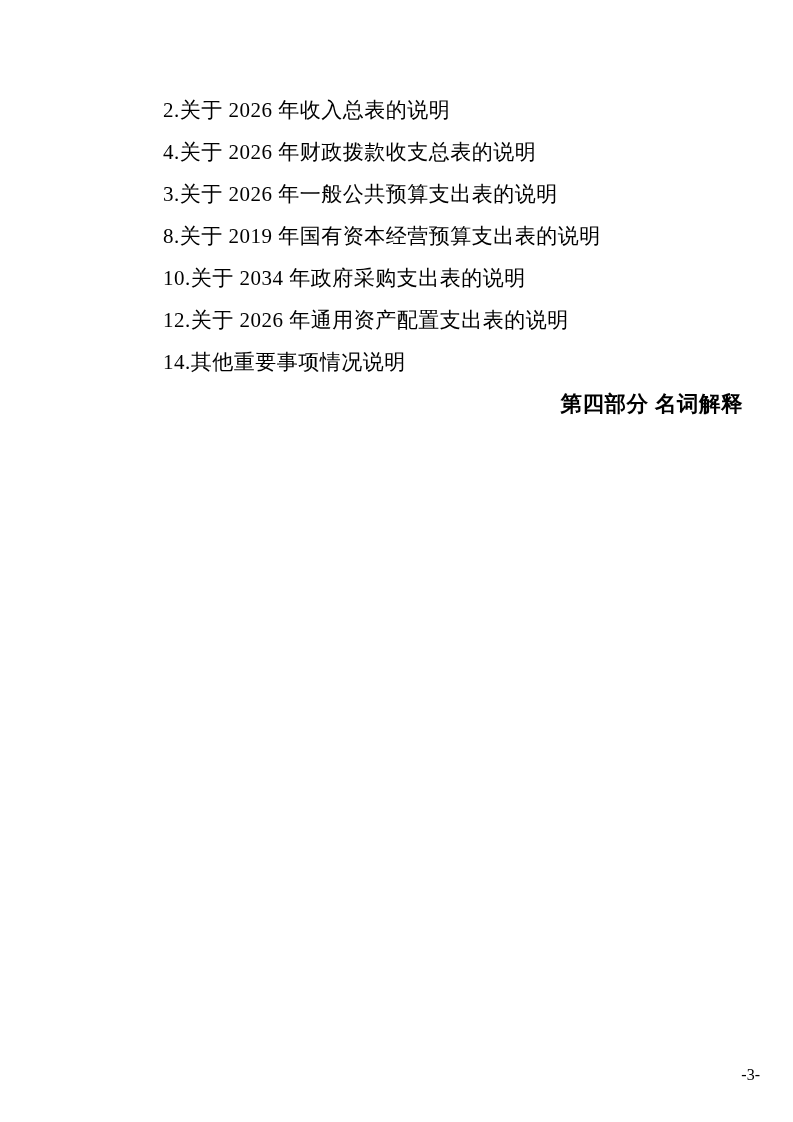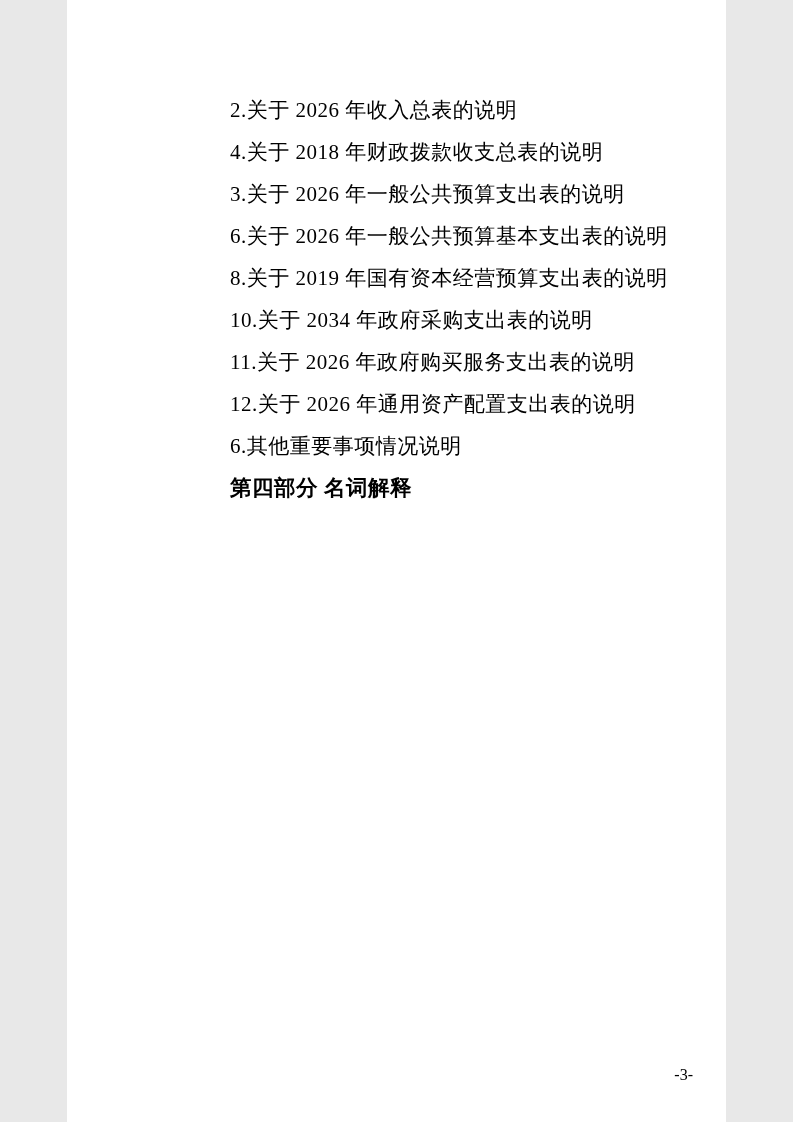--- a/index.html
+++ b/index.html
@@ -2,21 +2,21 @@
 <html><head>
   <meta charset="utf-8">
   <style>
     * { margin: 0; padding: 0; box-sizing: border-box; }
     html, body {
       background: #e8e8e8;
       font-family: "Liberation Serif", "DejaVu Serif", serif;
     }
     .page {
       position: relative;
-      width: 659px;
+      width: 793px;
       height: 1122px;
       margin: 0 auto;
       background: #ffffff;
       color: #000000;
       overflow: hidden;
     }
     .doc-content {
       position: absolute;
       left: 163px;
       top: 89px;
@@ -31,41 +31,40 @@
       color: #000000;
     }
     .section-heading {
       font-size: 21.5px;
       line-height: 42px;
       height: 42px;
       font-weight: bold;
       white-space: nowrap;
       letter-spacing: 0.5px;
       color: #000000;
-      font-family: Liberation Serif, serif;
+      font-family: Liberation Sans, sans-serif;
+      text-align: right;
     }
     .page-number {
       position: absolute;
       top: 1063px;
       right: 33px;
       font-size: 16px;
       line-height: 24px;
       color: #000000;
     }
   </style>
 </head>
 <body>
 
 <div class="page">
   <div class="doc-content">
     <p class="toc-line">2.关于 2026 年收入总表的说明</p>
-    <p class="toc-line">4.关于 2018 年财政拨款收支总表的说明</p>
+    <p class="toc-line">4.关于 2026 年财政拨款收支总表的说明</p>
     <p class="toc-line">3.关于 2026 年一般公共预算支出表的说明</p>
-    <p class="toc-line">6.关于 2026 年一般公共预算基本支出表的说明</p>
     <p class="toc-line">8.关于 2019 年国有资本经营预算支出表的说明</p>
     <p class="toc-line">10.关于 2034 年政府采购支出表的说明</p>
-    <p class="toc-line">11.关于 2026 年政府购买服务支出表的说明</p>
     <p class="toc-line">12.关于 2026 年通用资产配置支出表的说明</p>
-    <p class="toc-line">6.其他重要事项情况说明</p>
+    <p class="toc-line">14.其他重要事项情况说明</p>
     <h2 class="section-heading">第四部分 名词解释</h2>
   </div>
   <div class="page-number">-3-</div>
 </div>
 
 </body></html>

